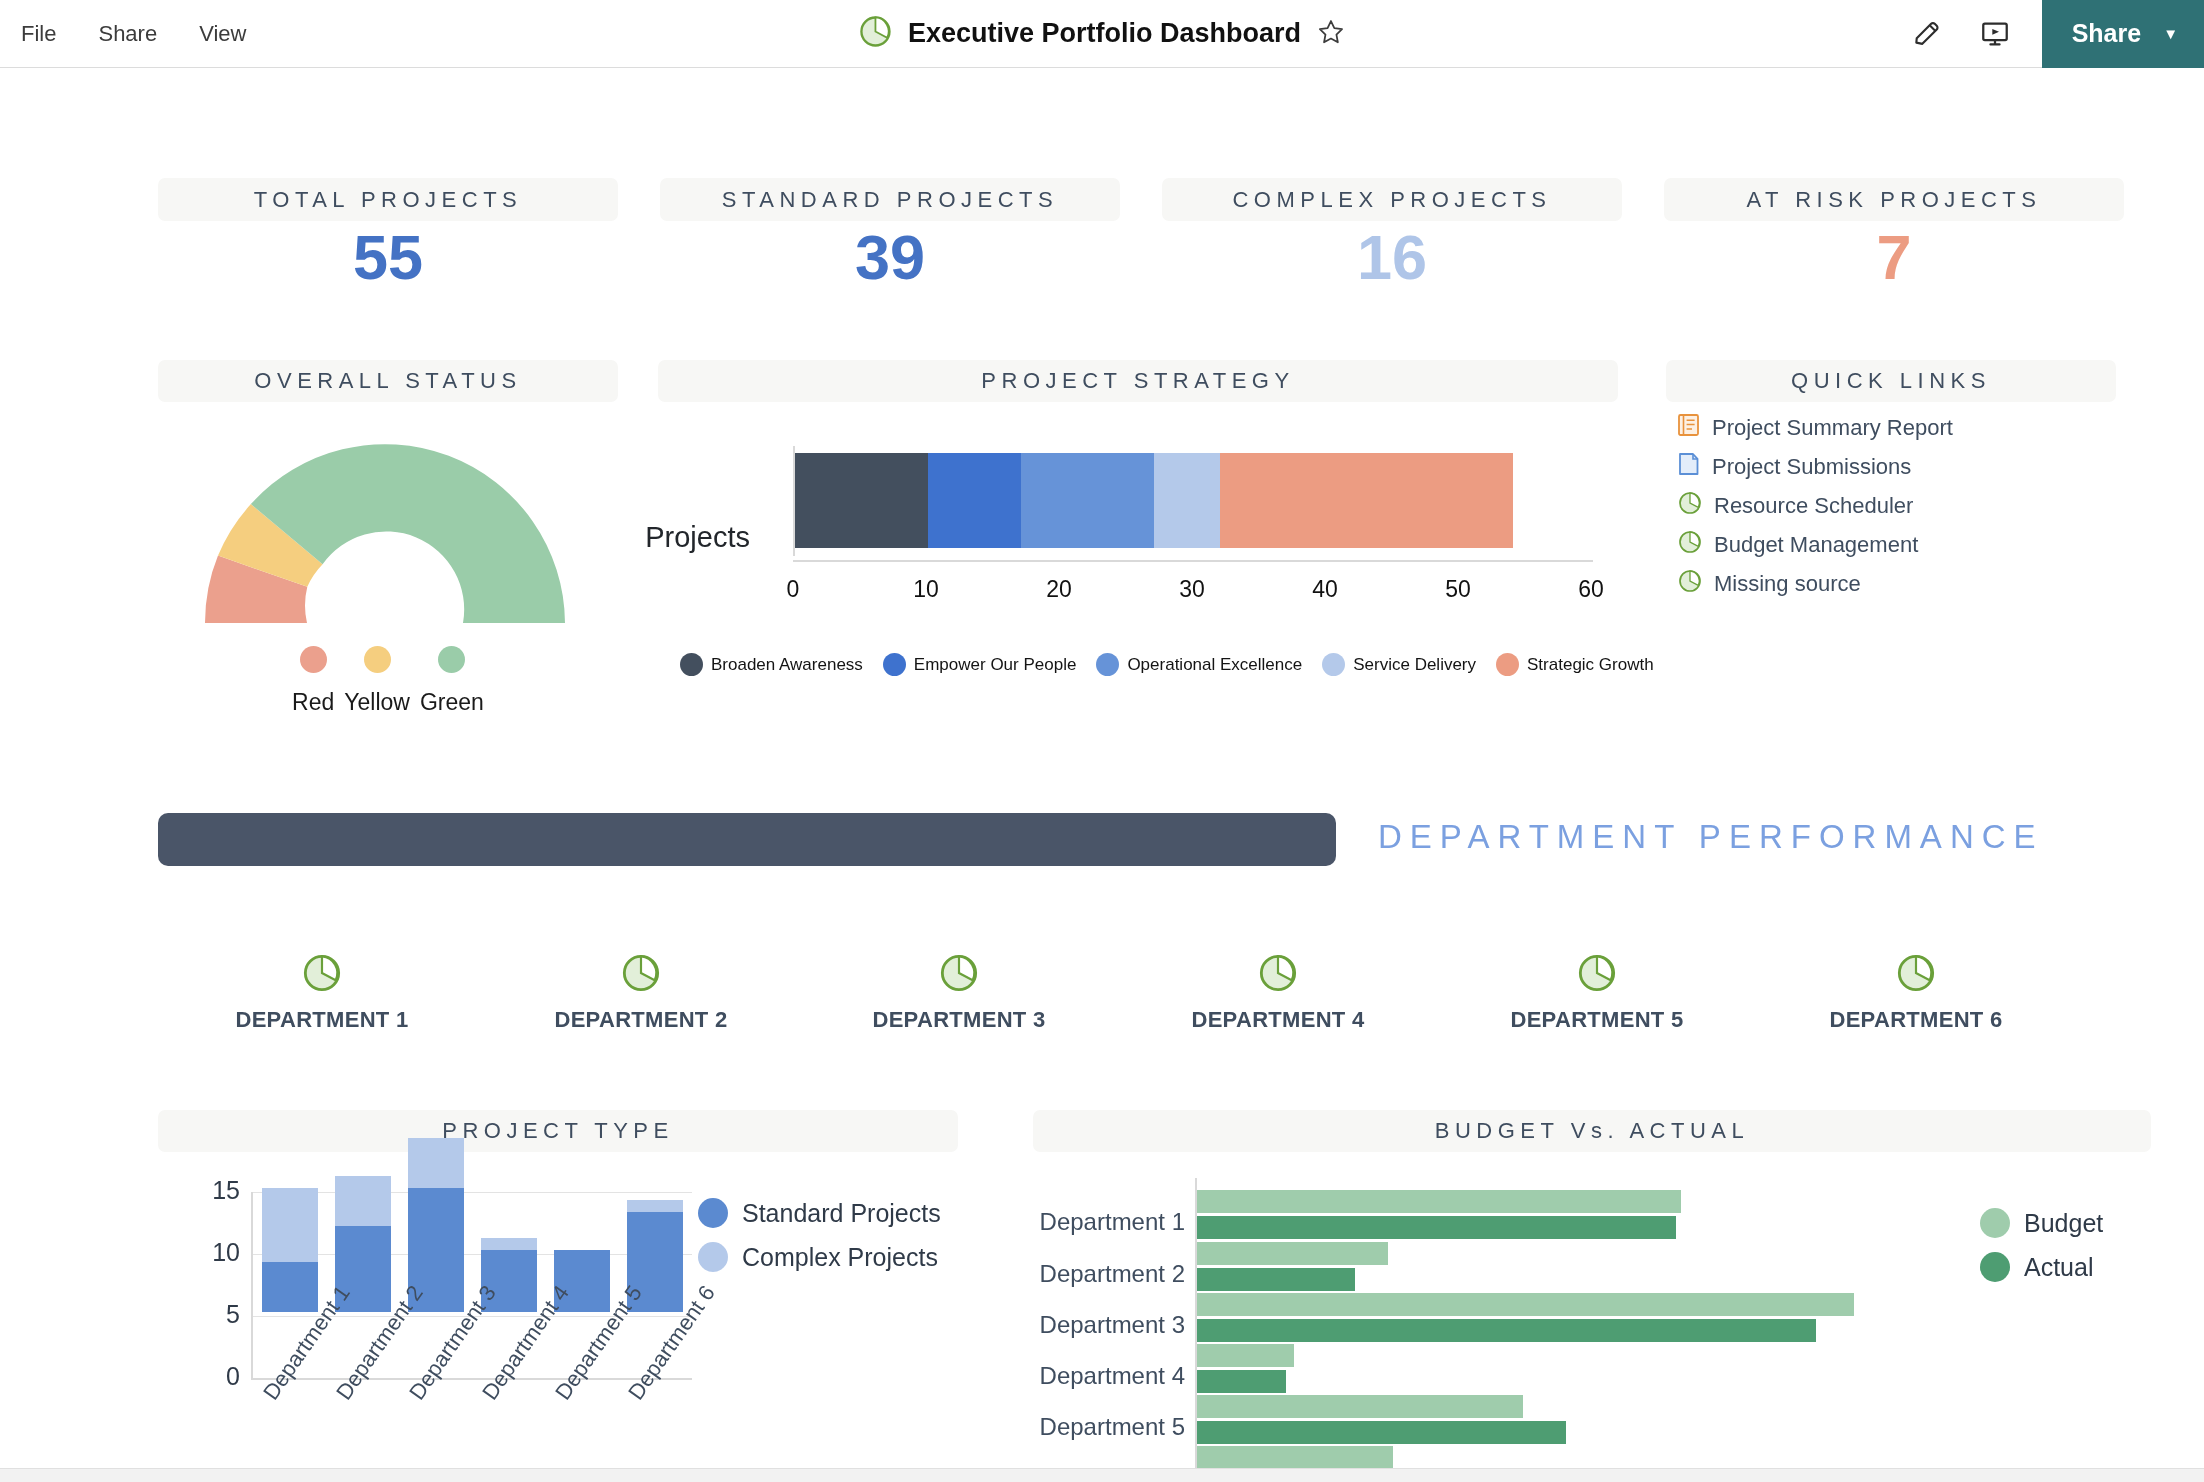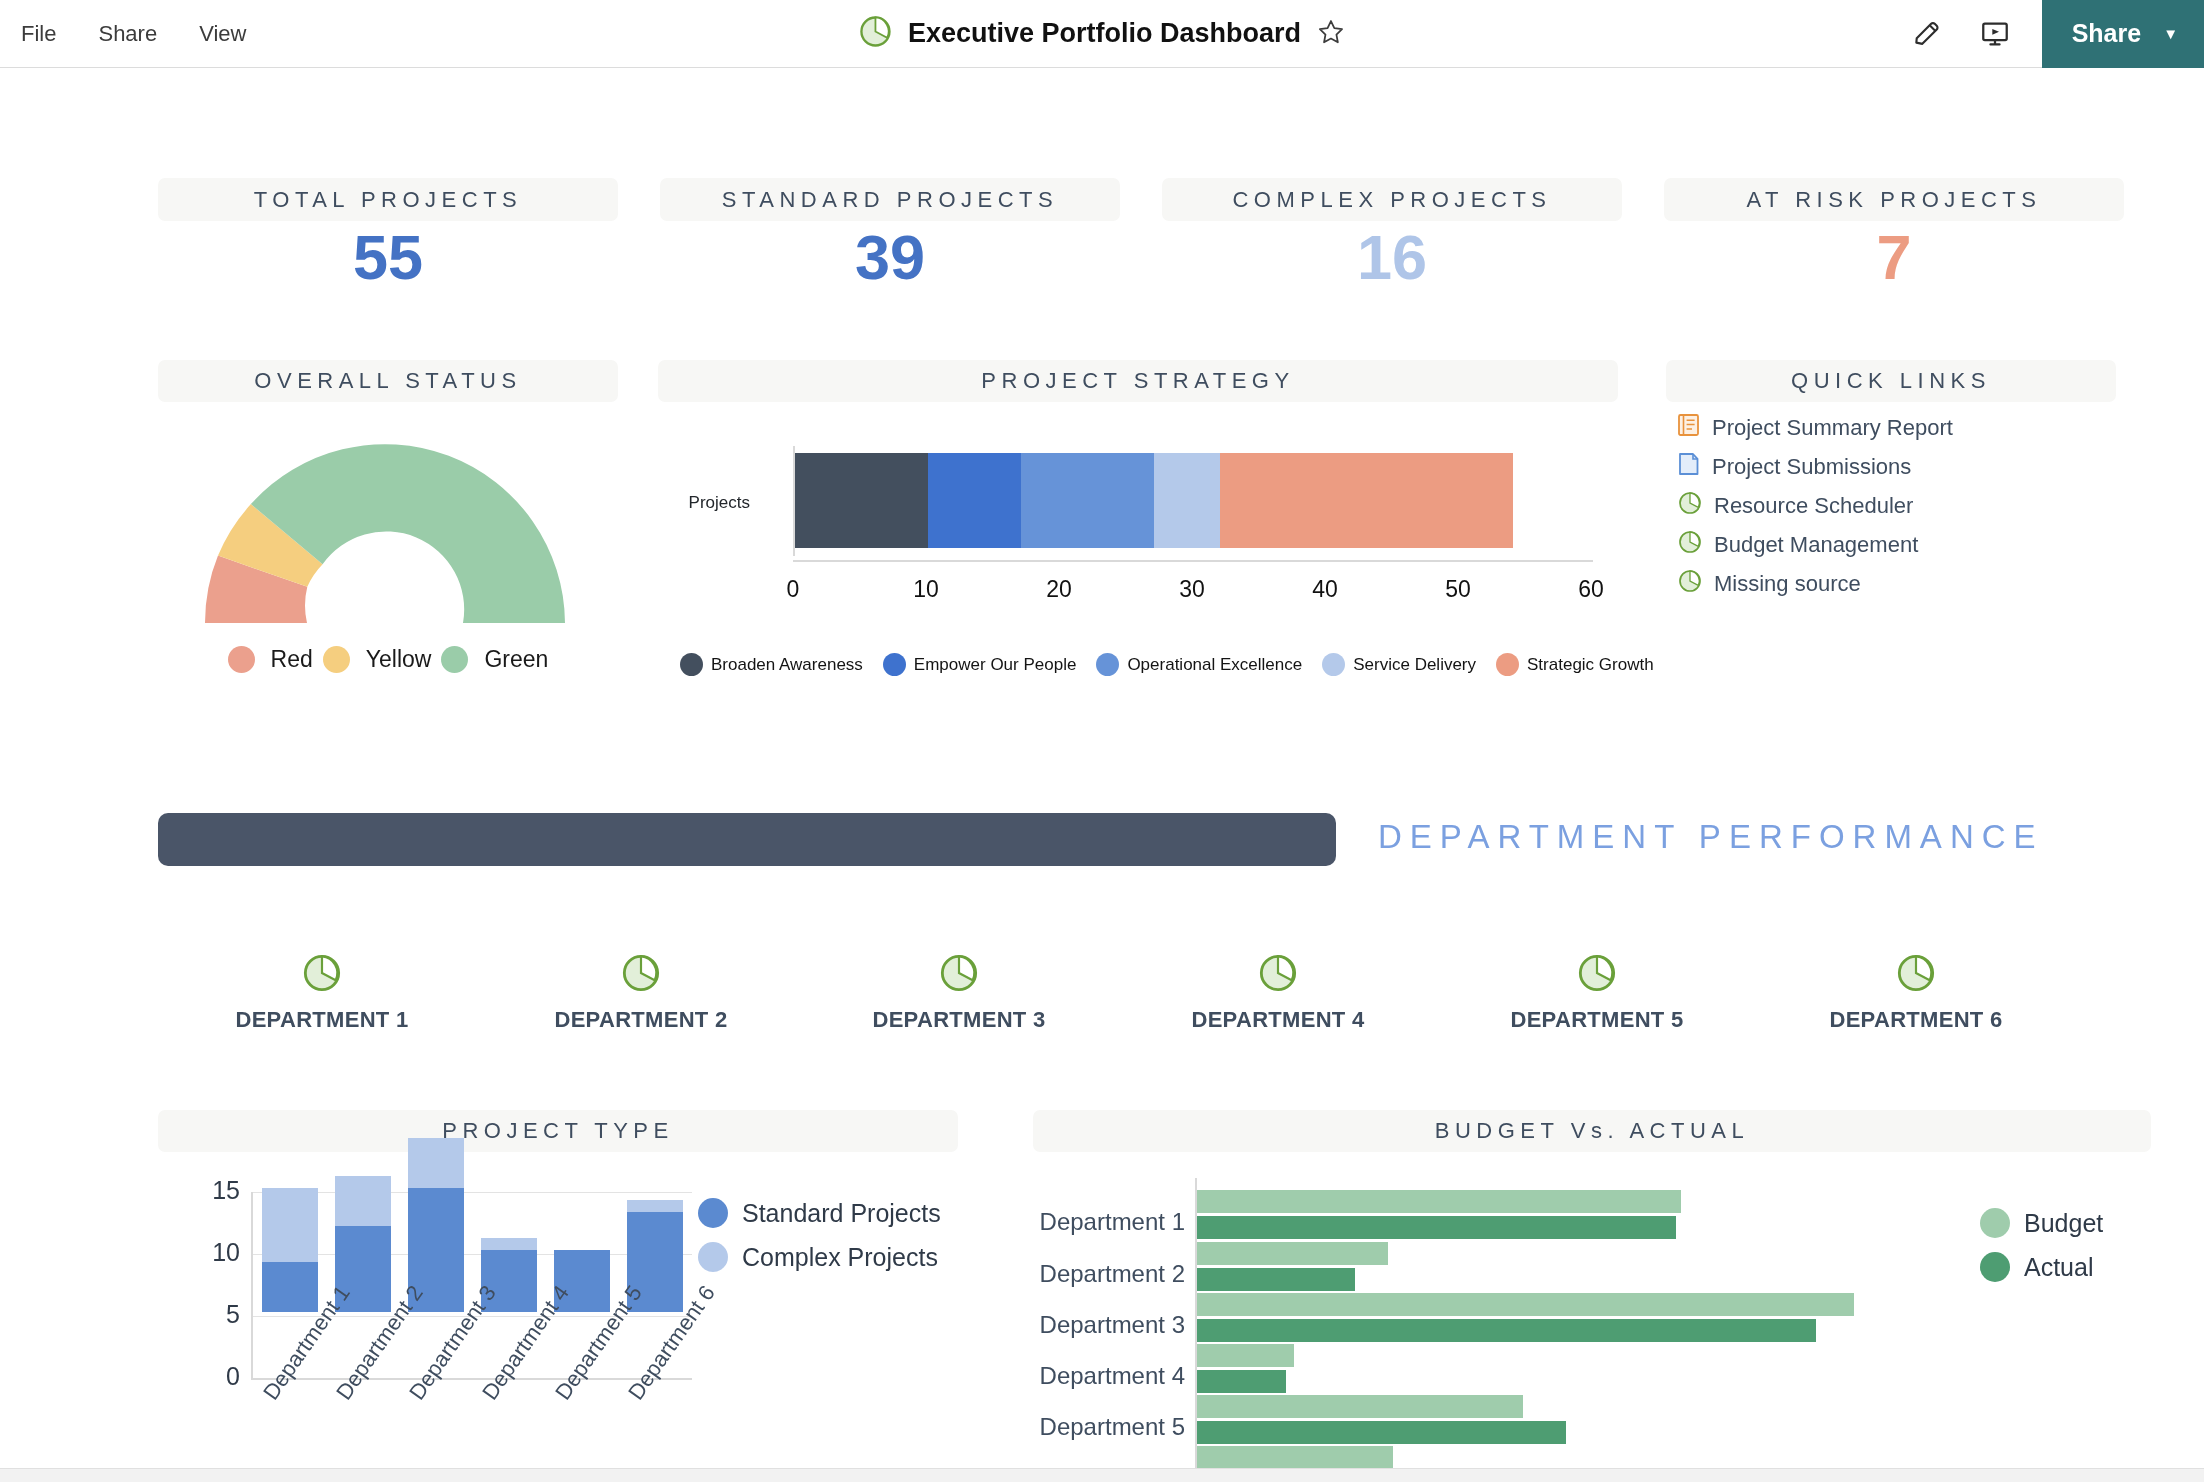--- a/index.html
+++ b/index.html
@@ -61,27 +61,28 @@
     position: absolute; text-align: center;
     font-size: 63px; font-weight: bold; line-height: 1;
   }
 
   
   .gauge-wrap { position: absolute; }
   .legend-row {
     position: absolute; display: flex; align-items: center; justify-content: center;
     gap: 10px; font-size: 23px; color: #1a1a1a;
   }
-  .legend-pair { display: flex; align-items: center; gap: 16px; }
+  .legend-pair { display: flex; align-items: center; gap: 16px; flex-direction: column; }
   .dot { width: 27px; height: 27px; border-radius: 50%; display: inline-block; }
 
   
   .sbar-label {
-    position: absolute; font-size: 17px; color: #22262b;
+    position: absolute; font-size: 29px; color: #22262b;
     text-align: right;
+    margin-top: 28px;
   }
   .sbar-track { position: absolute; display: flex; }
   .sbar-seg { height: 100%; }
   .axis-line { position: absolute; background: #d9d9d9; }
   .tick-label { position: absolute; font-size: 23px; color: #111; text-align: center; }
 
   .strat-legend {
     position: absolute; display: flex; align-items: center; gap: 0px;
     font-size: 17px; color: #141414; text-align: center;
   }

